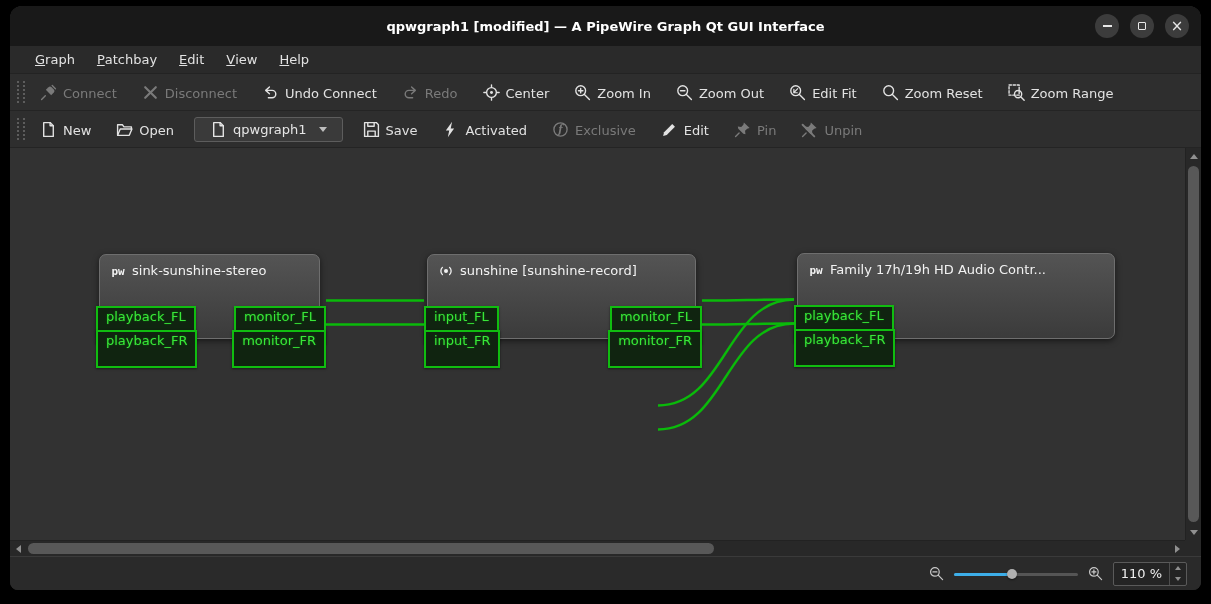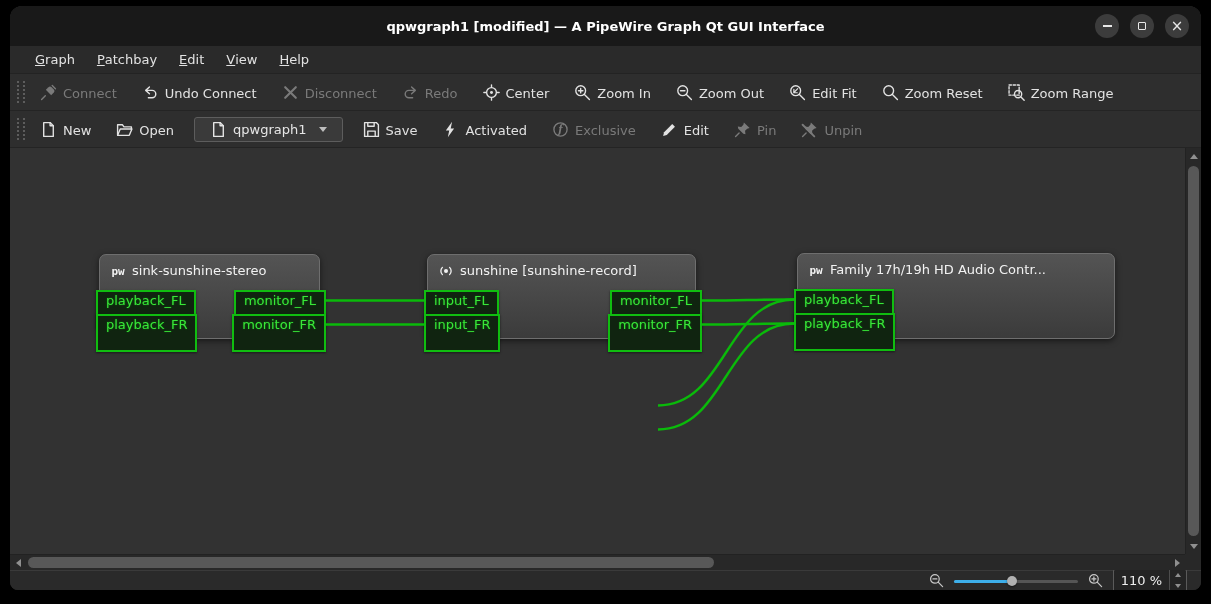--- a/index.html
+++ b/index.html
@@ -45,21 +45,21 @@
   .canvas-wrap { flex:1; position:relative; background:#2a2a2a; }
   .canvas { position:absolute; left:0; top:0; right:16px; bottom:16px; background:#323232; overflow:hidden; }
   .wires { position:absolute; left:0; top:0; pointer-events:none; fill:none; stroke-width:2.4px; }
 
   .node { position:absolute; border-radius:7px; border:1px solid #6e6e6e;
           background:linear-gradient(#545454,#3b3b3b); box-shadow:0 2px 6px rgba(0,0,0,.55); }
   .node-title { padding:8px 10px 0; height:26px; margin-bottom:9px; display:flex; align-items:flex-start; gap:6px;
                 color:#f2f2f2; font-size:13px; font-weight:normal; white-space:nowrap; overflow:hidden; }
   .node-title .icon { width:16px; height:16px; }
   .port-row { height:24px; position:relative; }
-  .port { position:absolute; top:0; height:38px; line-height:17px; padding:0 8px;
+  .port { position:absolute; top:16px; height:38px; line-height:17px; padding:0 8px;
           border:2px solid var(--port-border,#10bd10); border-radius:0;
           background:var(--port-fill,#102410); color:var(--port-text,#39e639);
           font-size:13px; white-space:nowrap; box-shadow:0 1px 2px rgba(0,0,0,.5);
           text-shadow:0 0 2px rgba(0,255,0,.35); }
   .port.in  { left:-4px; }
   .port.out { right:-7px; }
 
   
   .vscroll { position:absolute; right:0; top:0; bottom:16px; width:16px; background:#282828;
              border-left:1px solid #222; display:flex; flex-direction:column; }
@@ -73,21 +73,21 @@
   .sb-handle.h { top:2px; bottom:2px; left:2px; width:60%; }
   .tri { width:0; height:0; }
   .tri-up    { border-left:4px solid transparent; border-right:4px solid transparent; border-bottom:5px solid #909090; }
   .tri-down  { border-left:4px solid transparent; border-right:4px solid transparent; border-top:5px solid #909090; }
   .tri-left  { border-top:4px solid transparent; border-bottom:4px solid transparent; border-right:5px solid #909090; }
   .tri-right { border-top:4px solid transparent; border-bottom:4px solid transparent; border-left:5px solid #909090; }
   .tri.small-up   { border-left-width:3px; border-right-width:3px; border-bottom-width:4px; }
   .tri.small-down { border-left-width:3px; border-right-width:3px; border-top-width:4px; }
 
   
-  .statusbar { height:20px; flex:0 0 auto; background:#2a2a2a; border-top:1px solid #3a3a3a;
+  .statusbar { height:34px; flex:0 0 auto; background:#2a2a2a; border-top:1px solid #3a3a3a;
                display:flex; align-items:center; justify-content:flex-end; gap:10px; padding:0 14px;
                color:#c8c8c8; }
   .statusbar .icon { width:15px; height:15px; }
   .slider { width:124px; height:16px; position:relative; }
   .slider-track { position:absolute; left:0; right:0; top:7px; height:3px; background:#555; border-radius:2px; }
   .slider-fill  { position:absolute; left:0; top:7px; height:3px; background:#3daee9; border-radius:2px; }
   .slider-handle{ position:absolute; top:3px; width:10px; height:10px; border-radius:5px; background:#b0b0b0;
                   box-shadow:0 1px 2px rgba(0,0,0,.5); }
   .spinbox { display:flex; align-items:stretch; background:#242424; border:1px solid #5a5a5a;
              border-radius:2px; height:24px; }
@@ -216,31 +216,31 @@
     </div>
 
   <div class="toolbar" id="toolbar-main">
     <div class="grip"></div>
   <div class="tb-btn disabled">
         <svg class="icon">
           <use href="#sym-connect-icon"></use>
         </svg>
         <span>Connect</span>
       </div>
+      <div class="tb-btn disabled">
+        <svg class="icon">
+          <use href="#sym-disconnect-icon"></use>
+        </svg>
+        <span>Disconnect</span>
+      </div>
       <div class="tb-btn">
         <svg class="icon">
           <use href="#sym-undo-icon"></use>
         </svg>
         <span>Undo Connect</span>
-      </div>
-      <div class="tb-btn disabled">
-        <svg class="icon">
-          <use href="#sym-disconnect-icon"></use>
-        </svg>
-        <span>Disconnect</span>
       </div>
       <div class="tb-btn disabled">
         <svg class="icon">
           <use href="#sym-redo-icon"></use>
         </svg>
         <span>Redo</span>
       </div>
       <div class="tb-btn">
         <svg class="icon">
           <use href="#sym-center-icon"></use>

